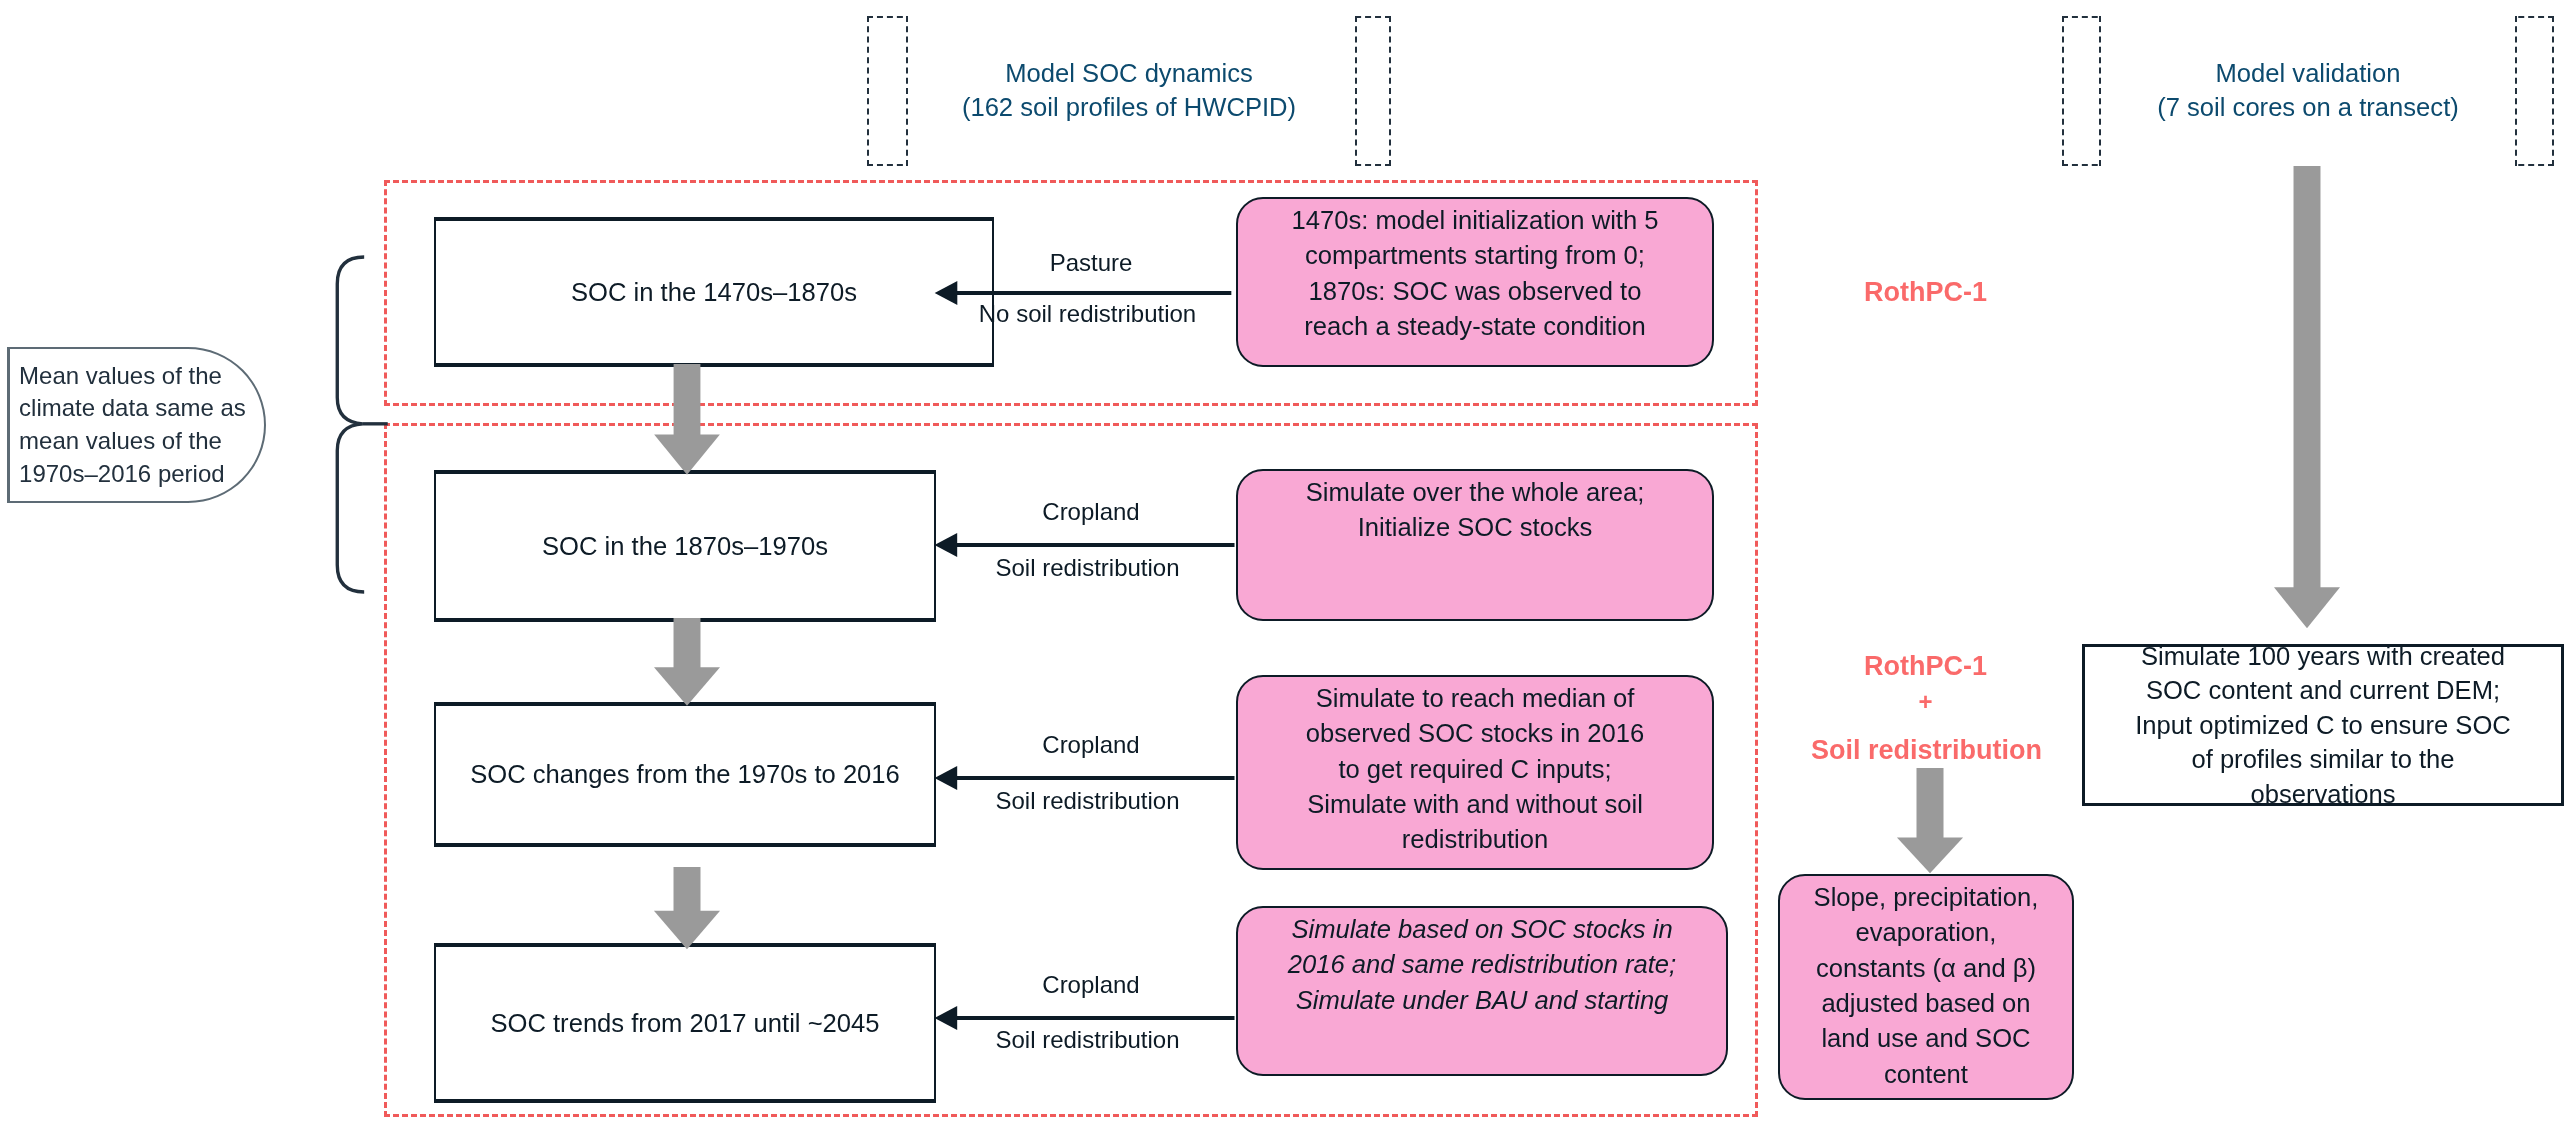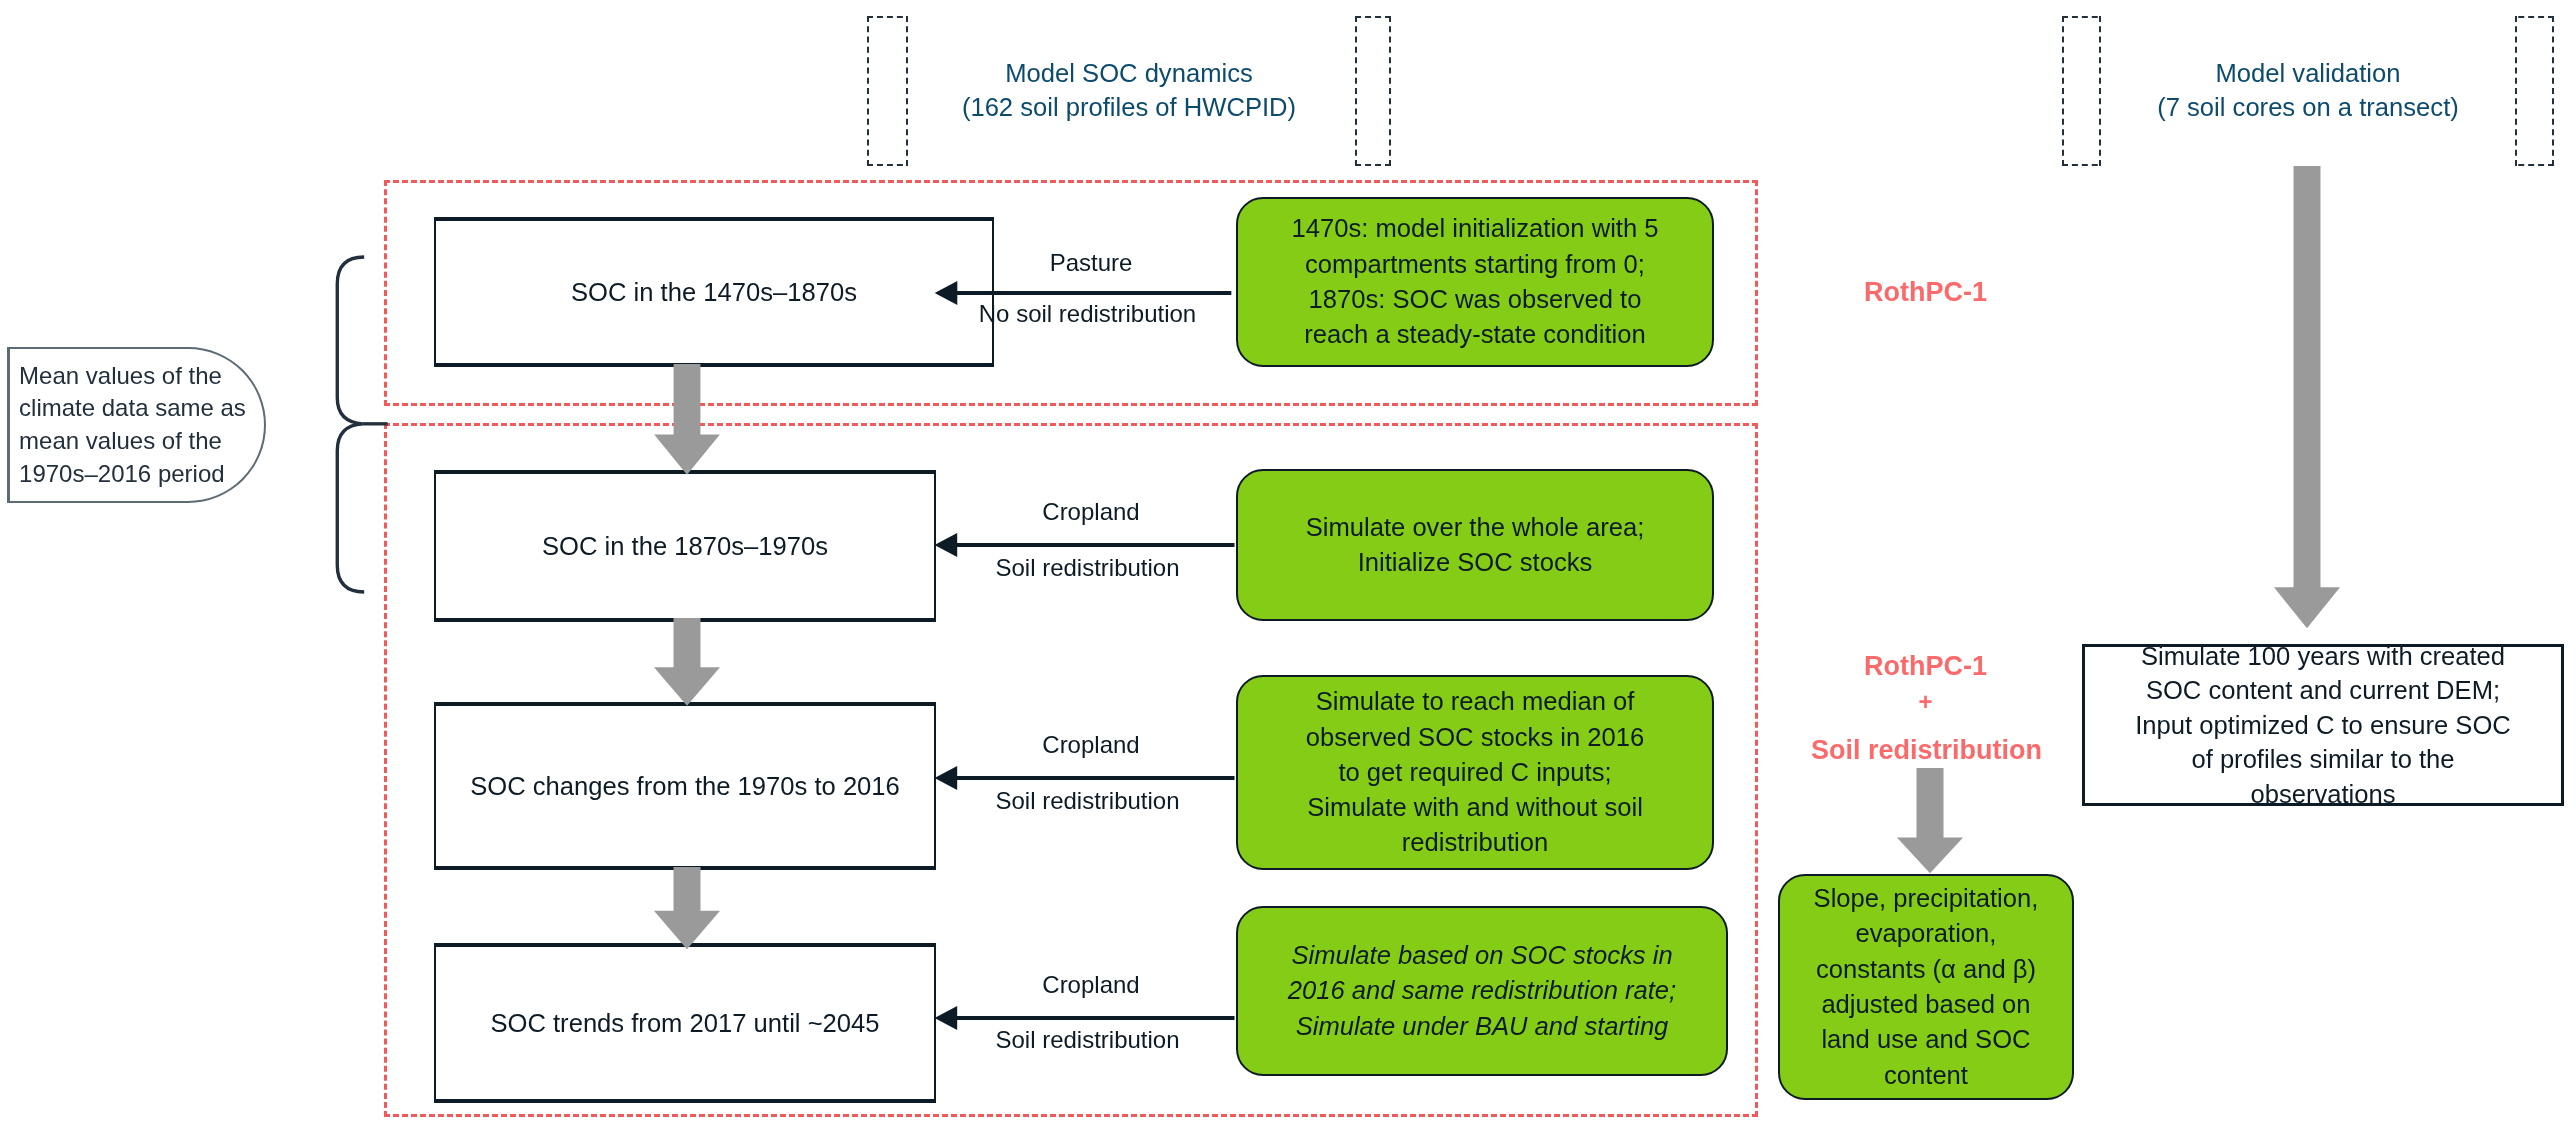--- a/index.html
+++ b/index.html
@@ -22,22 +22,22 @@
   
   .proc-box{
     border:2.7px solid #0d1b26;background:#fff;
     display:flex;align-items:center;justify-content:center;text-align:center;
     color:#0d1b26;font-size:25.6px;line-height:1.35;padding:0 12px;
   }
   .proc-box.thickedge{border-top-width:4.7px;border-bottom-width:4.7px;}
 
   
   .note-box{
-    border:2.7px solid #0d1b26;border-radius:27px;background:#84cc16;
-    display:flex;align-items:center;justify-content:center;text-align:center;
+    border:2.7px solid #0d1b26;border-radius:27px;background:#f9a8d4;
+    display:flex;justify-content:center;text-align:center;
     color:#0d1b26;font-size:25.6px;line-height:1.38;padding:4px 10.8px;
   }
 
   
   .mean-box{
     border:2.7px solid #5d6b75;border-left-width:3.4px;
     border-top-right-radius:94px;border-bottom-right-radius:94px;
     background:#fff;color:#22303d;font-size:24px;line-height:1.36;
     padding:6.7px 17.5px 6.7px 9.4px;text-align:left;
     display:flex;align-items:center;
@@ -134,21 +134,21 @@
     <span>Soil redistribution</span>
   </div>
 
   <div class="abs note-box" style="left:1236px;top:469px;width:478px;height:152px;">
     <div>
       <div>Simulate over the whole area;</div>
       <div>Initialize SOC stocks</div>
     </div>
   </div>
 
-  <div class="abs proc-box thickedge" style="left:434px;top:702px;width:502px;height:168px;">
+  <div class="abs proc-box thickedge" style="left:434px;top:702px;width:502px;height:145px;">
     <span>SOC changes from the 1970s to 2016</span>
   </div>
 
   <svg class="arrow-svg" style="left:933px;top:758px;width:303px;height:40px;" viewBox="0 0 450 60">
     <line x1="450" y1="30" x2="30" y2="30" stroke="#0d1b26" stroke-width="6"></line>
     <polygon points="0,30 34,12 34,48" fill="#0d1b26"></polygon>
   </svg>
   <div class="abs edge-label" style="left:990px;top:731px;width:202px;">
     <span>Cropland</span>
   </div>

